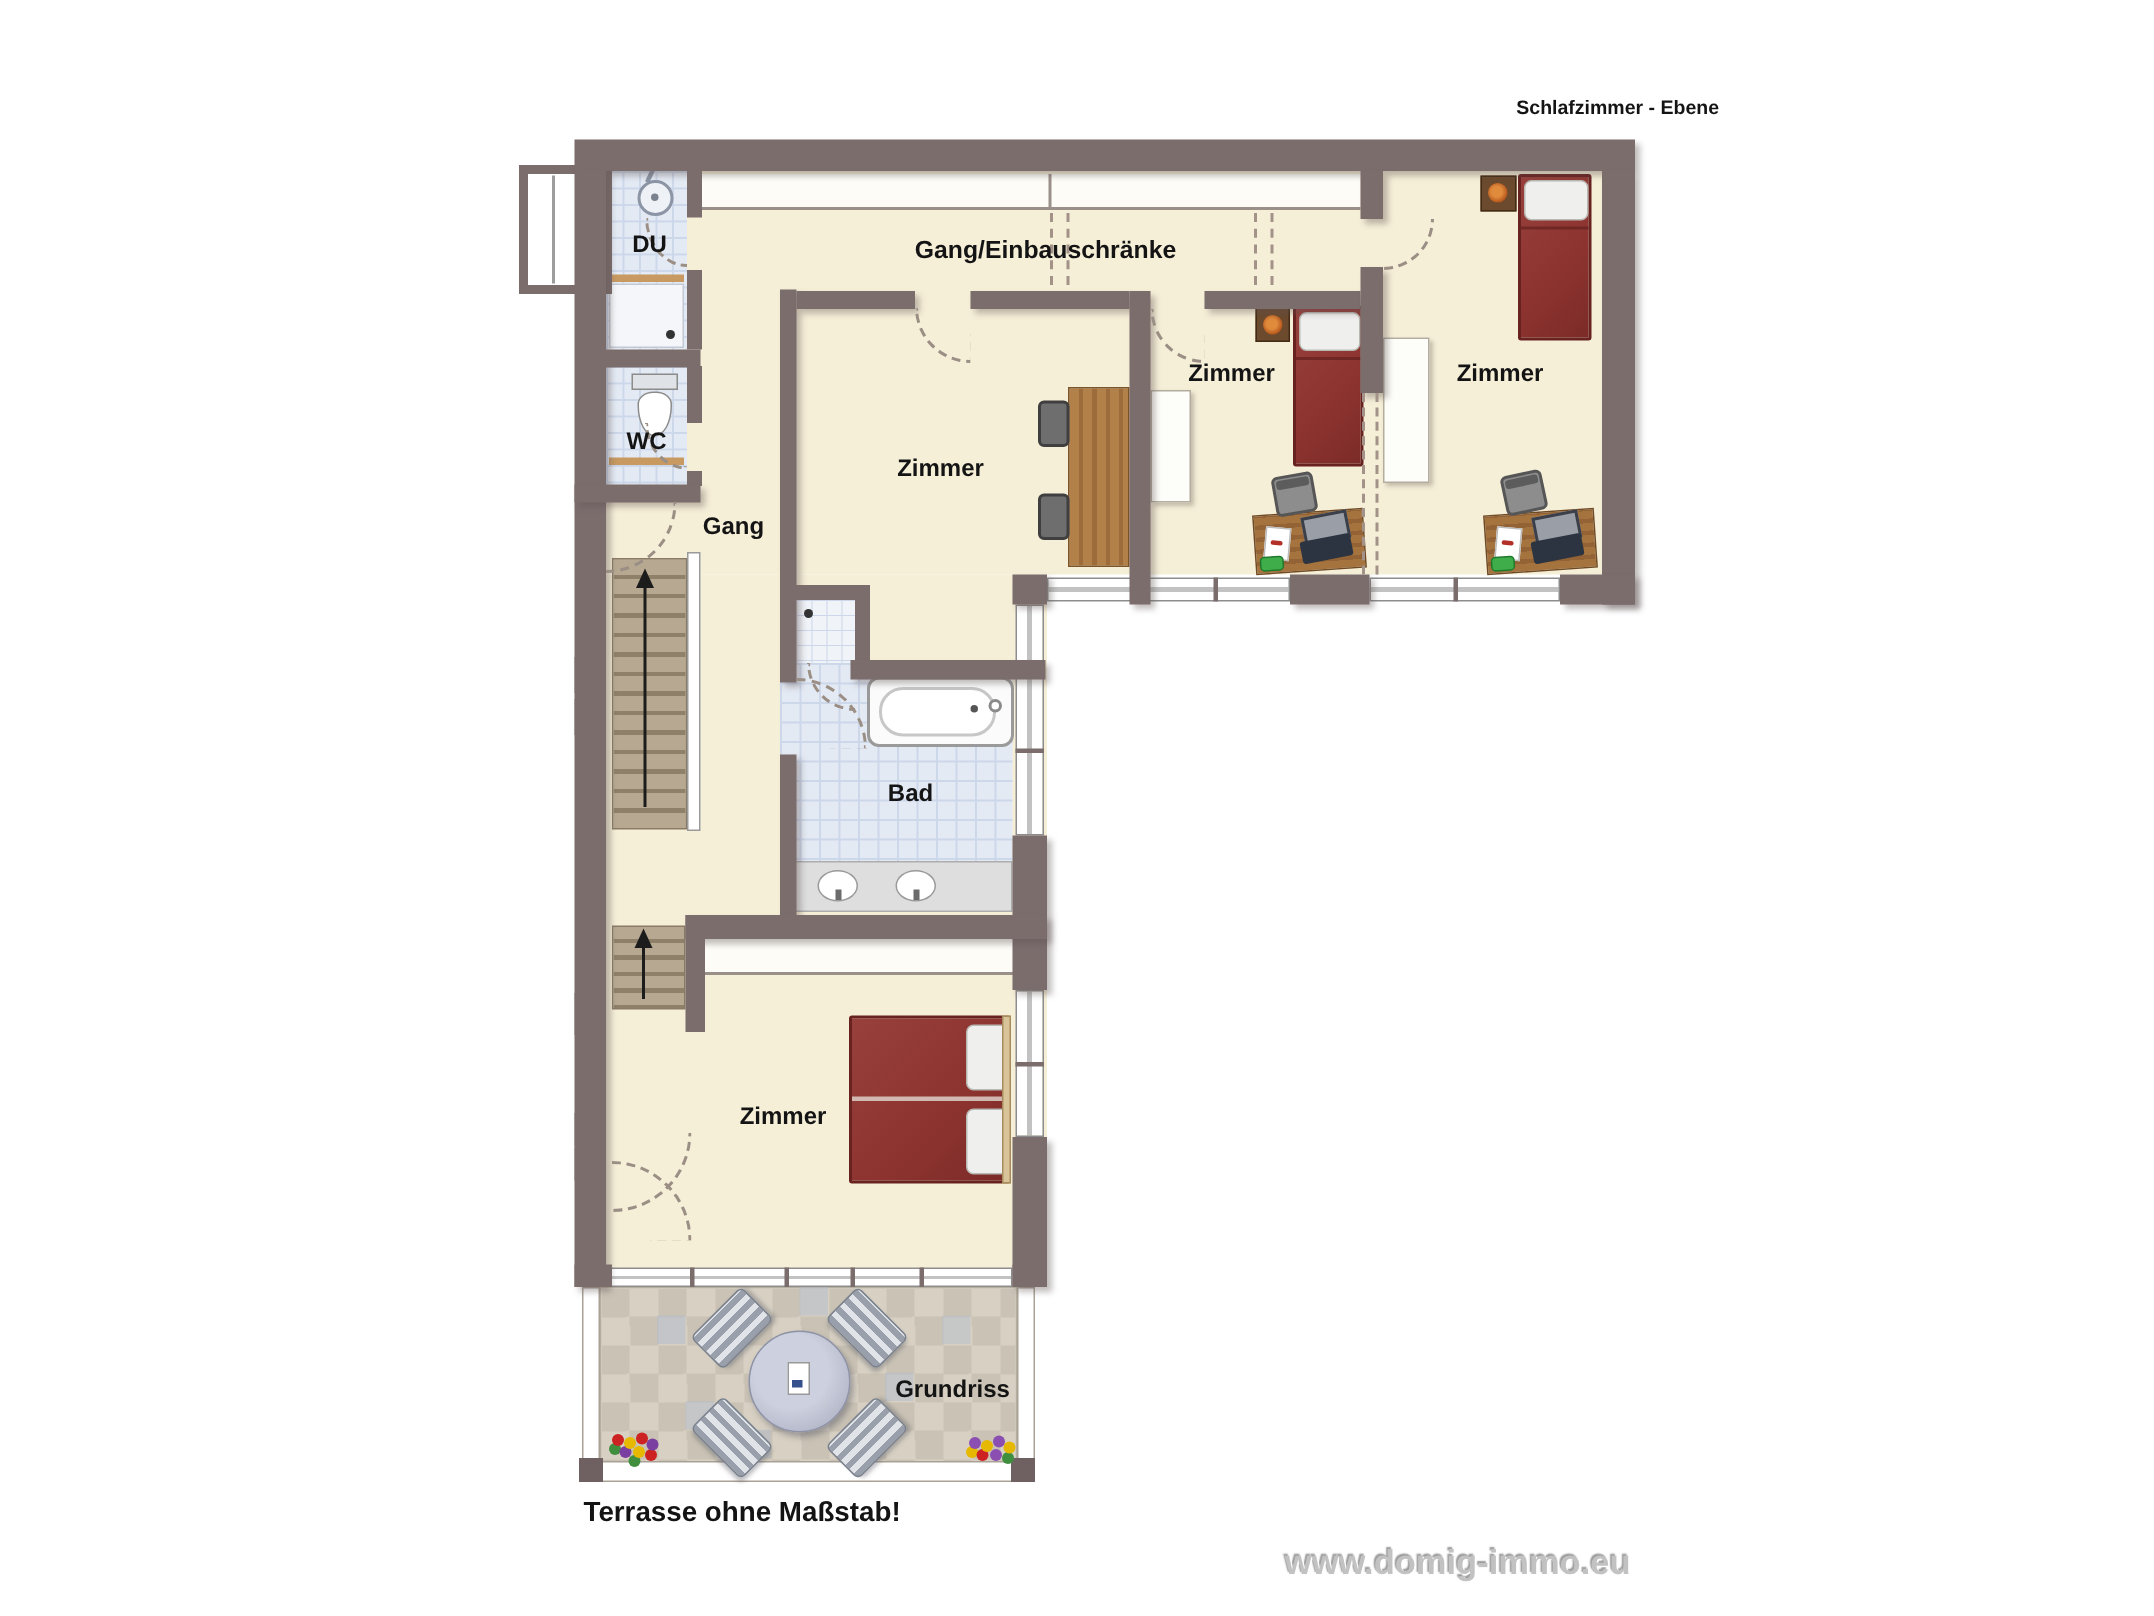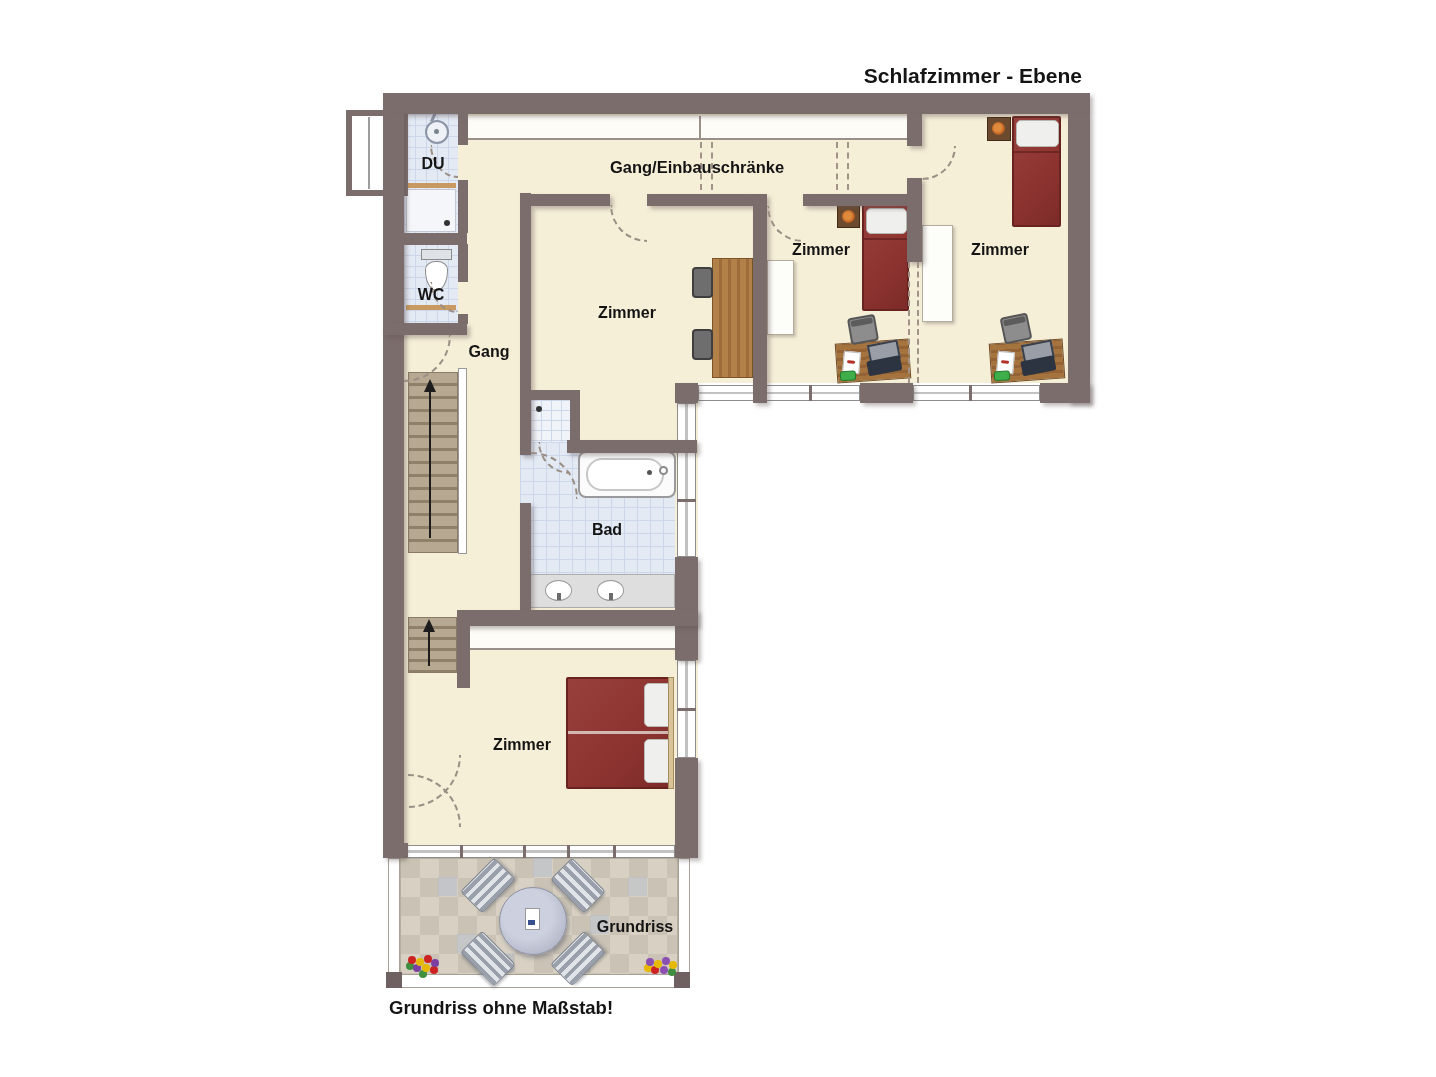--- a/index.html
+++ b/index.html
@@ -232,26 +232,27 @@
   <div class="arc bl" style="left:767px;top:206px;width:36px;height:36px;"></div>
   <div class="arc br" style="left:922px;top:146px;width:34px;height:34px;"></div>
   <div class="arc bl" style="left:430px;top:145px;width:28px;height:33px;"></div>
   <div class="arc bl" style="left:430px;top:282px;width:28px;height:31px;"></div>
   <div class="arc br" style="left:404px;top:335px;width:47px;height:47px;"></div>
   <div class="arc tr" style="left:531px;top:452px;width:47px;height:47px;"></div>
   <div class="arc bl" style="left:538px;top:442px;width:32px;height:32px;"></div>
   <div class="arc br" style="left:408px;top:755px;width:53px;height:53px;"></div>
   <div class="arc tr" style="left:408px;top:774px;width:53px;height:53px;"></div>
 
-  <div class="lbl" style="left:1082px;top:64px;transform:translateX(-100%);font-size:21px;">Schlafzimmer - Ebene</div>
+  <div class="lbl" style="left:1146px;top:64px;transform:translateX(-100%);font-size:13px;">Schlafzimmer - Ebene</div>
   <div class="lbl" style="left:433px;top:155px;">DU</div>
   <div class="lbl" style="left:431px;top:286px;">WC</div>
   <div class="lbl" style="left:489px;top:343px;">Gang</div>
   <div class="lbl" style="left:697px;top:158px;font-size:16.5px;">Gang/Einbauschränke</div>
   <div class="lbl" style="left:627px;top:304px;">Zimmer</div>
   <div class="lbl" style="left:821px;top:241px;">Zimmer</div>
   <div class="lbl" style="left:1000px;top:241px;">Zimmer</div>
   <div class="lbl" style="left:607px;top:521px;">Bad</div>
   <div class="lbl" style="left:522px;top:736px;">Zimmer</div>
   <div class="lbl" style="left:635px;top:918px;">Grundriss</div>
-  <div class="lbl" style="left:389px;top:997px;transform:none;font-size:18.5px;">Grundriss ohne Maßstab!</div>
+  <div class="lbl" style="left:389px;top:997px;transform:none;font-size:18.5px;">Terrasse ohne Maßstab!</div>
+  <div class="lbl" style="left:1087px;top:1028px;transform:translateX(-100%);font-size:23px;color:#c2c2c2;text-shadow:1px 1px 0 #ffffff,-1px -1px 1px #9a9a9a;">www.domig-immo.eu</div>
 
 </div>
 
 </body></html>

